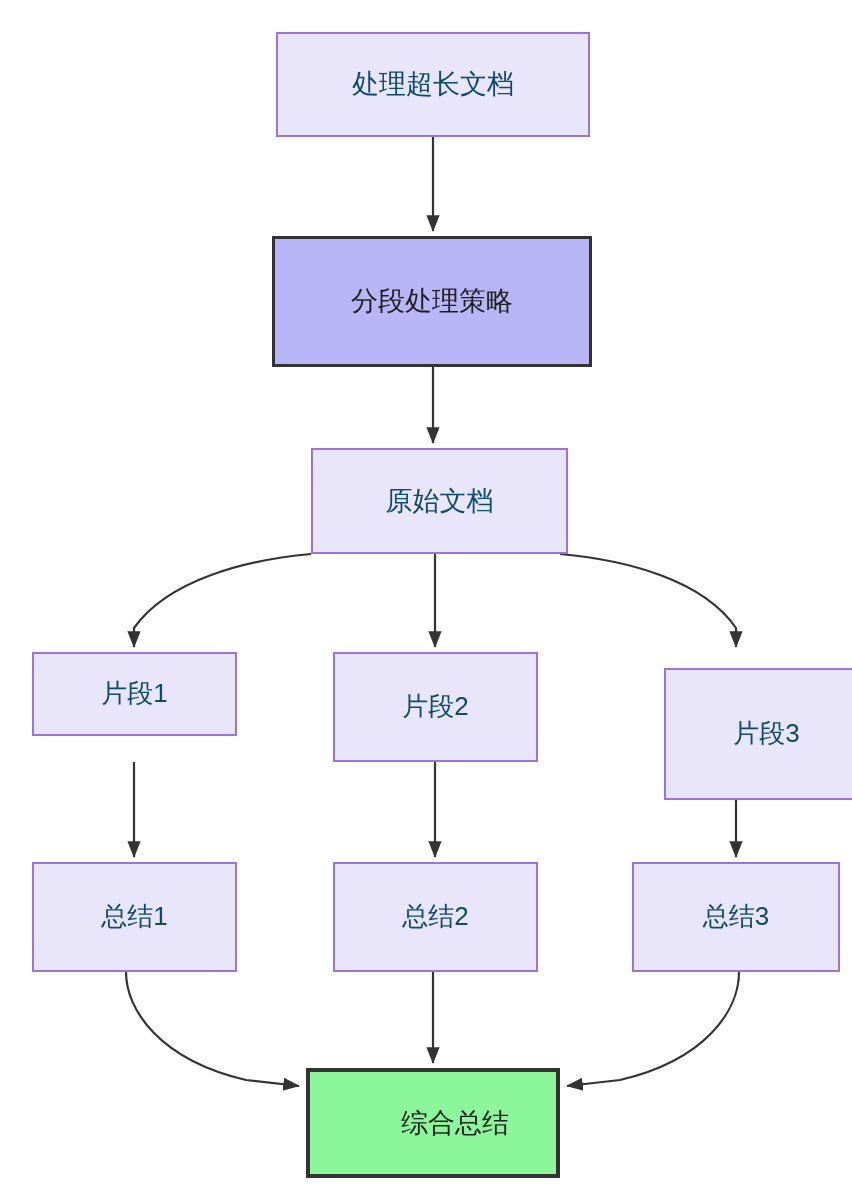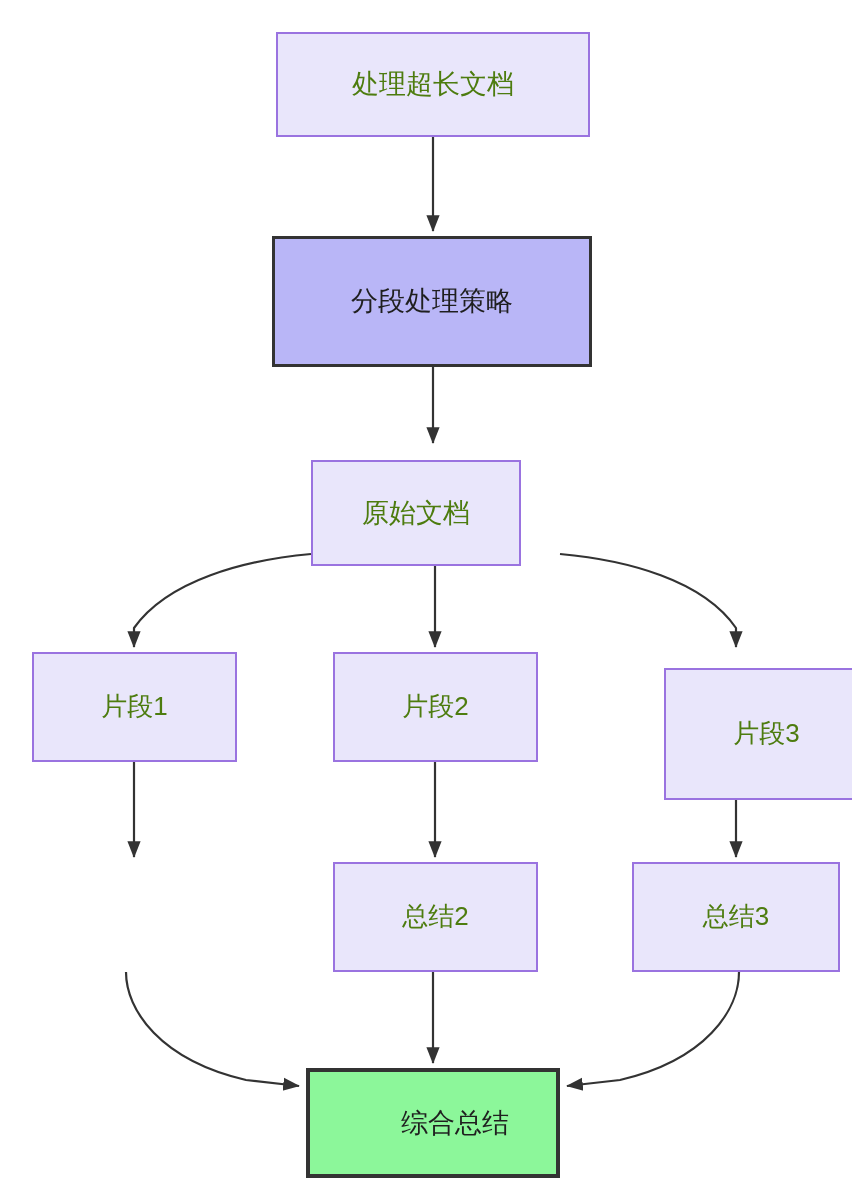--- a/index.html
+++ b/index.html
@@ -36,40 +36,40 @@
     white-space: nowrap;
   }
   .node-label {
     display: block;
   }
 
   
   .style-lavender {
     background: #e9e6fb;
     border: 2px solid #9a73e0;
-    color: #4d7c0f;
+    color: #0c4a6e;
   }
   .style-lavender-strong {
     background: #b9b6f7;
     border: 3px solid #333333;
     color: #1f1f1f;
   }
   .style-green-strong {
     background: #8cf79a;
     border: 4px solid #333333;
     color: #1f1f1f;
     padding-left: 44px;
   }
 
   
   .n-doc        { left: 276px; top: 32px;   width: 314px; height: 105px; font-size: 27px; }
   .n-strategy   { left: 272px; top: 236px;  width: 320px; height: 131px; font-size: 27px; }
-  .n-source     { left: 311px; top: 448px;  width: 210px; height: 106px; font-size: 27px; margin-top: 12px; }
+  .n-source     { left: 311px; top: 448px;  width: 257px; height: 106px; font-size: 27px; }
 
-  .n-frag1      { left: 32px;  top: 652px;  width: 205px; height: 110px; font-size: 26px; }
+  .n-frag1      { left: 32px;  top: 652px;  width: 205px; height: 84px; font-size: 26px; }
   .n-frag2      { left: 333px; top: 652px;  width: 205px; height: 110px; font-size: 26px; }
   .n-frag3      { left: 664px; top: 652px;  width: 205px; height: 132px; font-size: 26px; margin-top: 16px; }
 
   .n-sum1       { left: 32px;  top: 862px;  width: 205px; height: 110px; font-size: 26px; }
   .n-sum2       { left: 333px; top: 862px;  width: 205px; height: 110px; font-size: 26px; }
   .n-sum3       { left: 632px; top: 862px;  width: 208px; height: 110px; font-size: 26px; }
 
   .n-final      { left: 306px; top: 1068px; width: 254px; height: 110px; font-size: 27px; }
 </style>
 </head>
@@ -123,20 +123,23 @@
   <div class="node style-lavender n-frag1">
     <span class="node-label">片段1</span>
   </div>
   <div class="node style-lavender n-frag2">
     <span class="node-label">片段2</span>
   </div>
   <div class="node style-lavender n-frag3">
     <span class="node-label">片段3</span>
   </div>
 
+  <div class="node style-lavender n-sum1">
+    <span class="node-label">总结1</span>
+  </div>
   <div class="node style-lavender n-sum2">
     <span class="node-label">总结2</span>
   </div>
   <div class="node style-lavender n-sum3">
     <span class="node-label">总结3</span>
   </div>
 
   <div class="node style-green-strong n-final">
     <span class="node-label">综合总结</span>
   </div>

